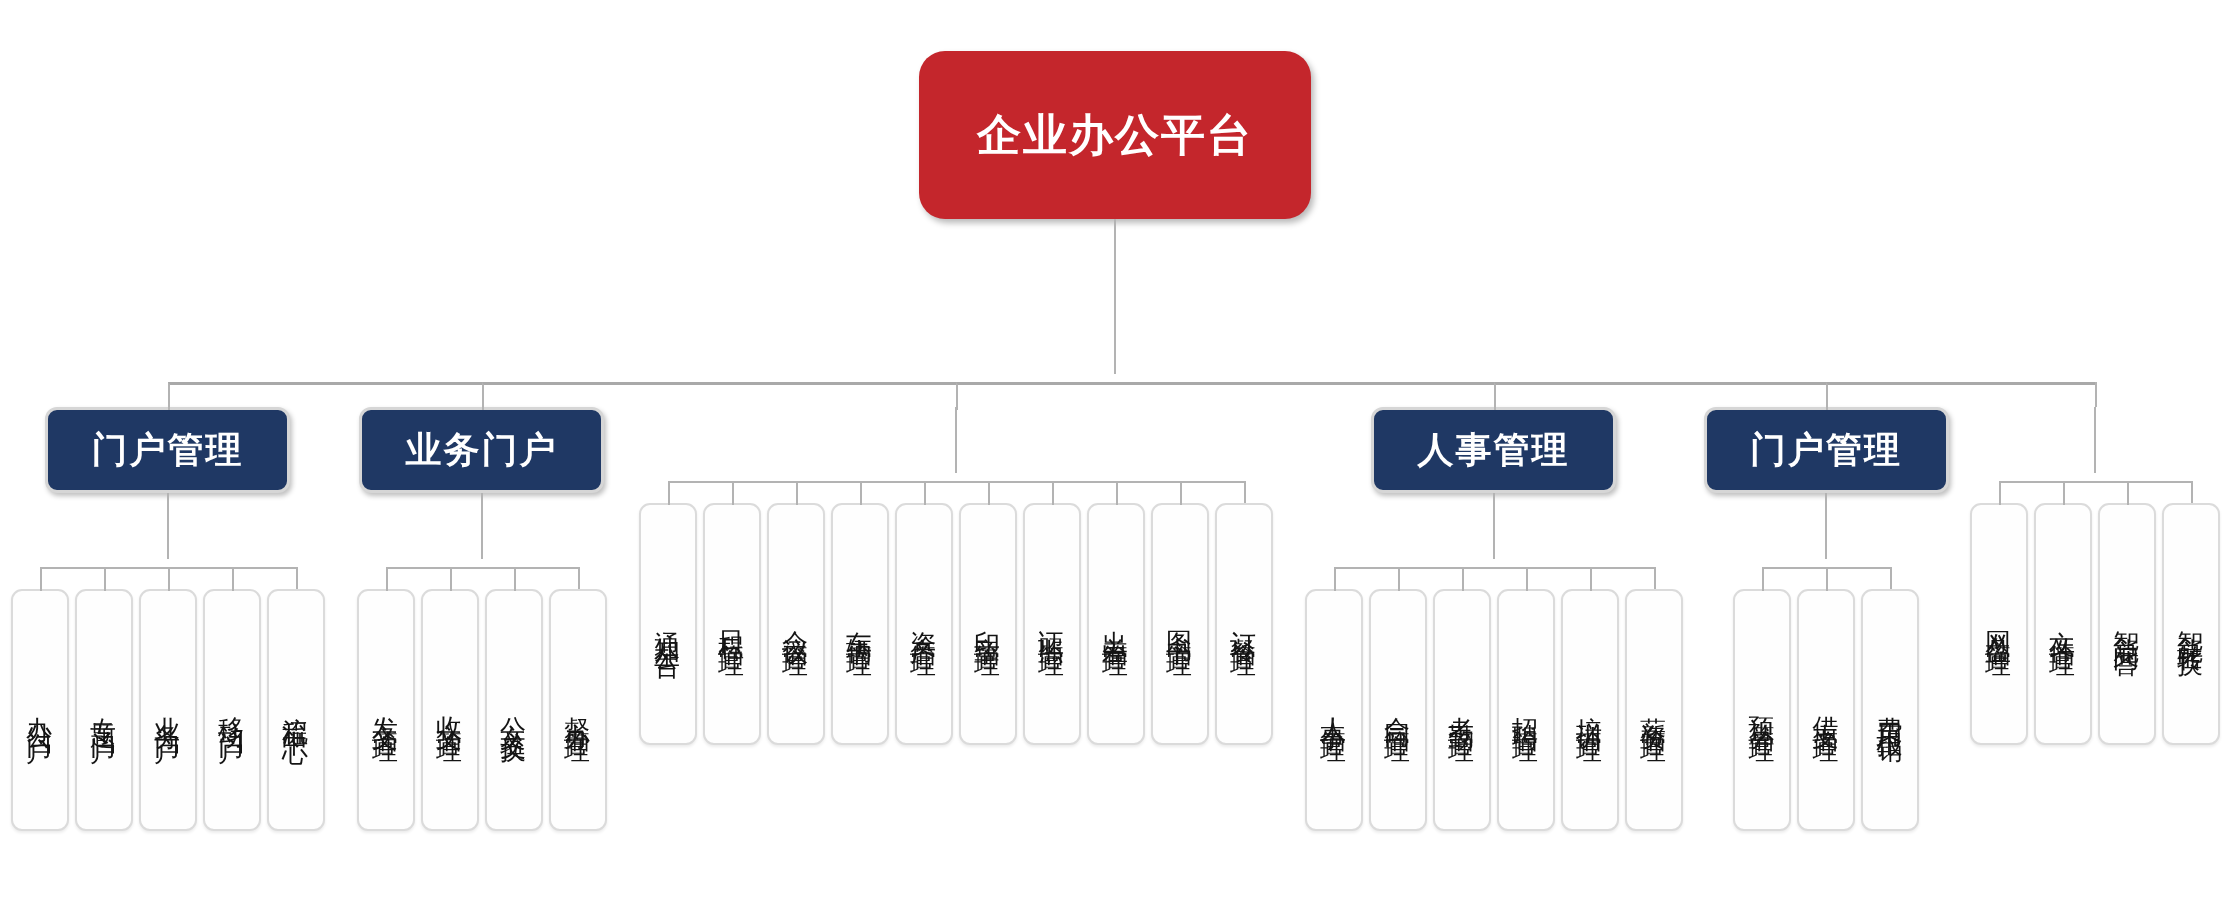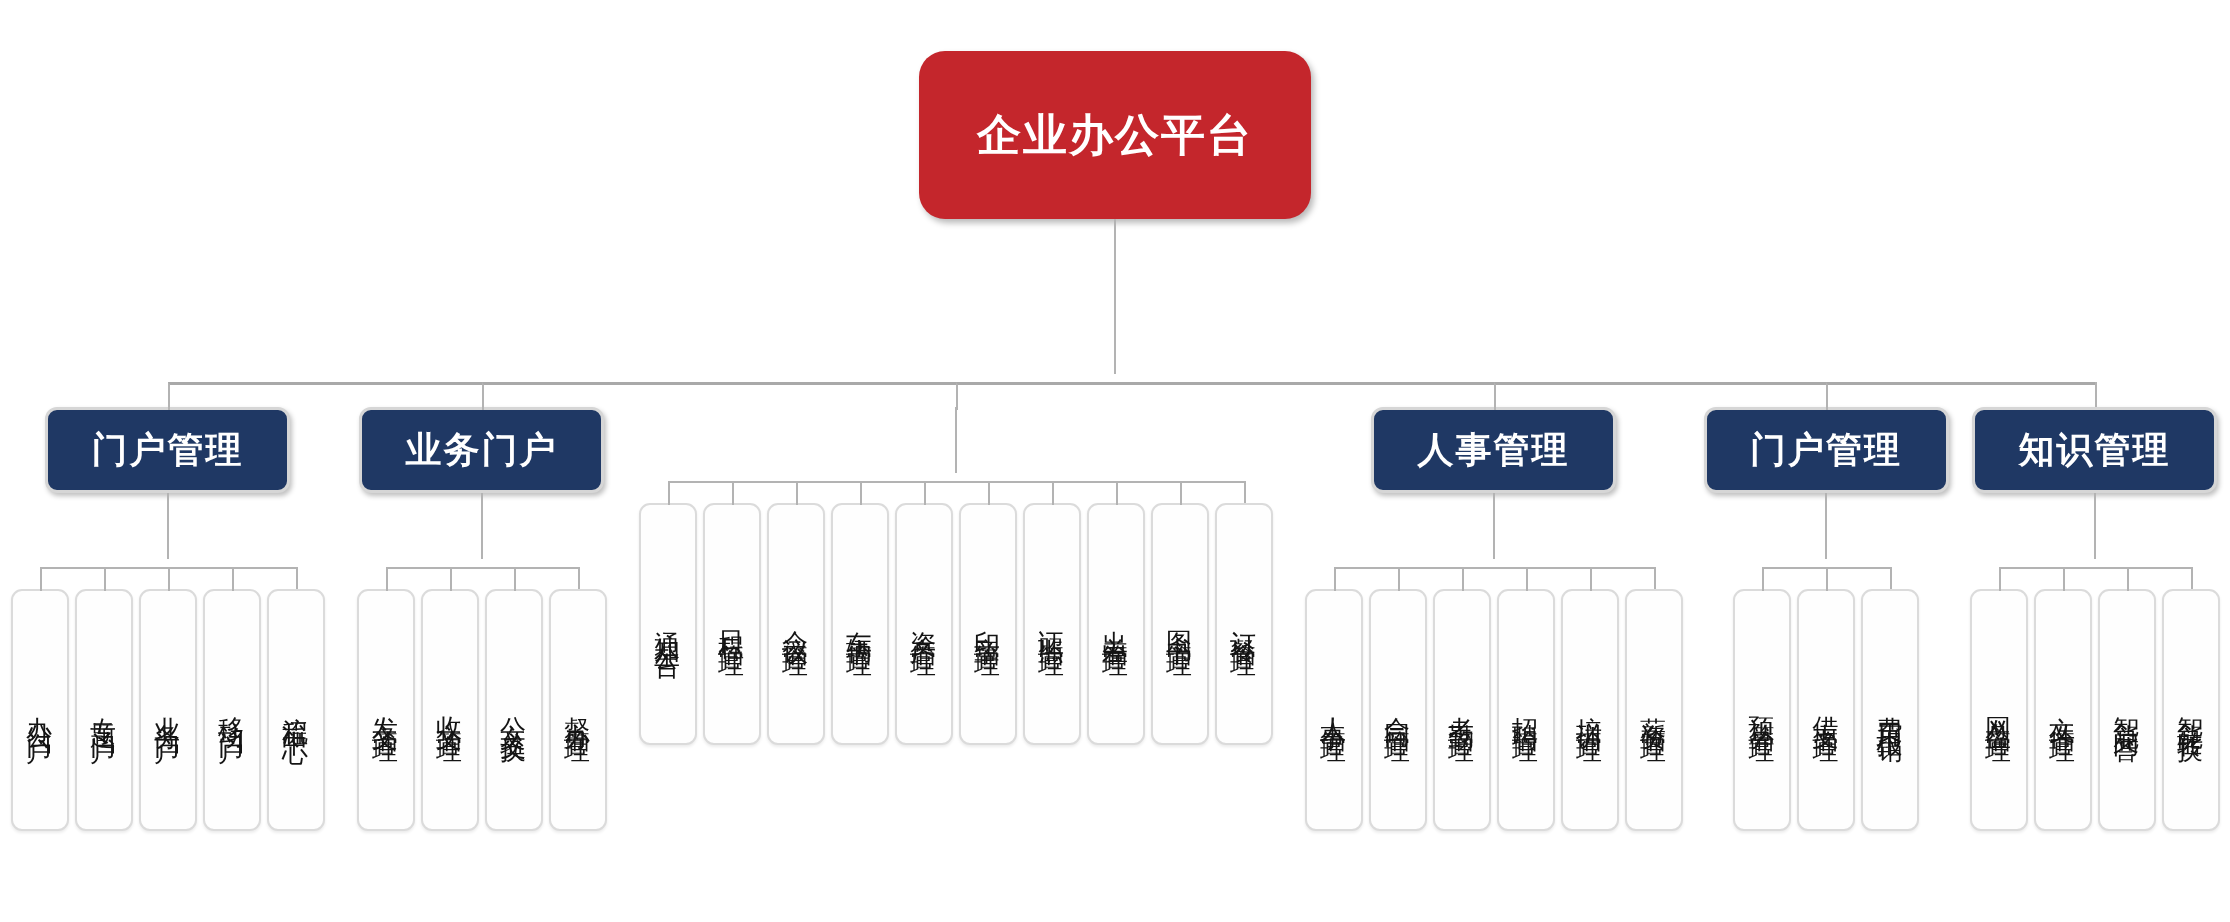--- a/index.html
+++ b/index.html
@@ -318,23 +318,20 @@
 
   <li>
     <div class="leaf-node">
       <span class="leaf-label">费用报销</span>
     </div>
   </li>
 </ul>
   </li>
 
   <li class="group">
-    <div class="cat-node">
-      <span class="cat-label">知识管理</span>
-    </div>
     <div class="cat-drop"></div>
     <ul class="leaves">
   <li>
     <div class="leaf-node">
       <span class="leaf-label">网盘管理</span>
     </div>
   </li>
 
   <li>
     <div class="leaf-node">

